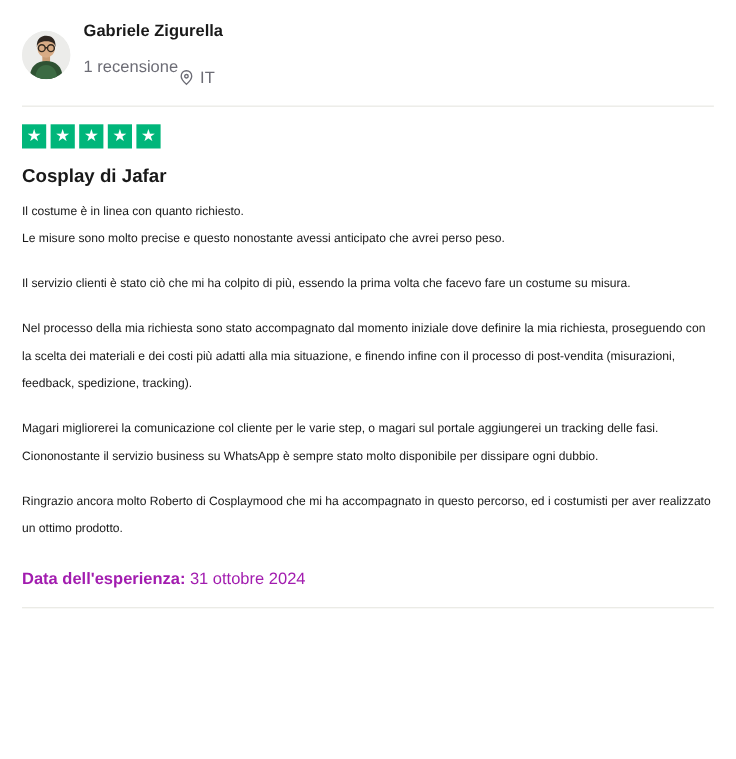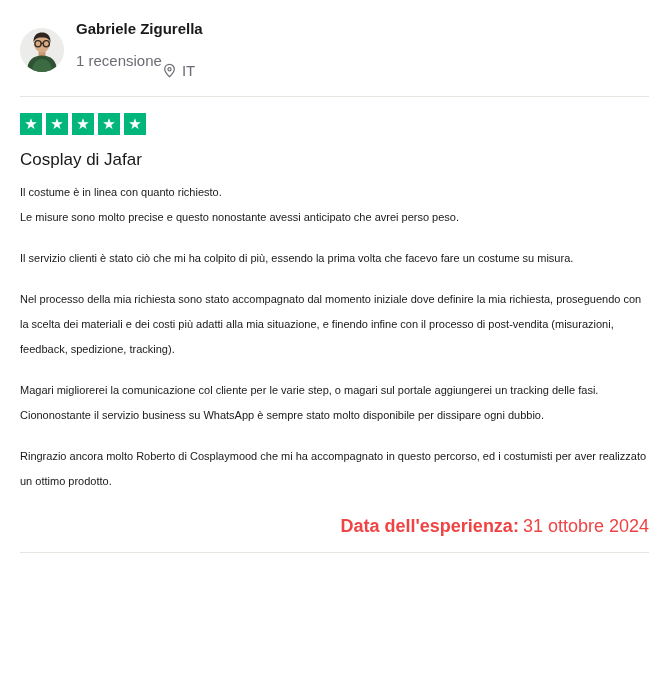--- a/index.html
+++ b/index.html
@@ -67,38 +67,37 @@
     background: #00B67A;
     color: #ffffff;
     font-size: 15px;
     line-height: 22px;
     text-align: center;
     display: inline-block;
   }
   
   .review-title {
     font-size: 17px;
-    font-weight: normal;
+    font-weight: bold;
     color: #191919;
     margin: 14px 0 9px 0;
     line-height: 22px;
   }
   .review-body p {
     font-size: 11px;
     line-height: 25px;
     margin: 0 0 16px 0;
     color: #191919;
     white-space: pre-line;
   }
   .experience-date {
-    font-size: 18px;
+    font-size: 15px;
     line-height: 25px;
-    color: #ef4444;
+    color: #a21caf;
     margin-top: 20px;
-    text-align: right;
   }
   .experience-date strong { font-weight: bold; margin-right: 4px; }
   .bottom-divider { margin-top: 13px; }
 </style>
 </head>
 <body>
 
 <div class="review-card">
 
   <header class="reviewer-header">

